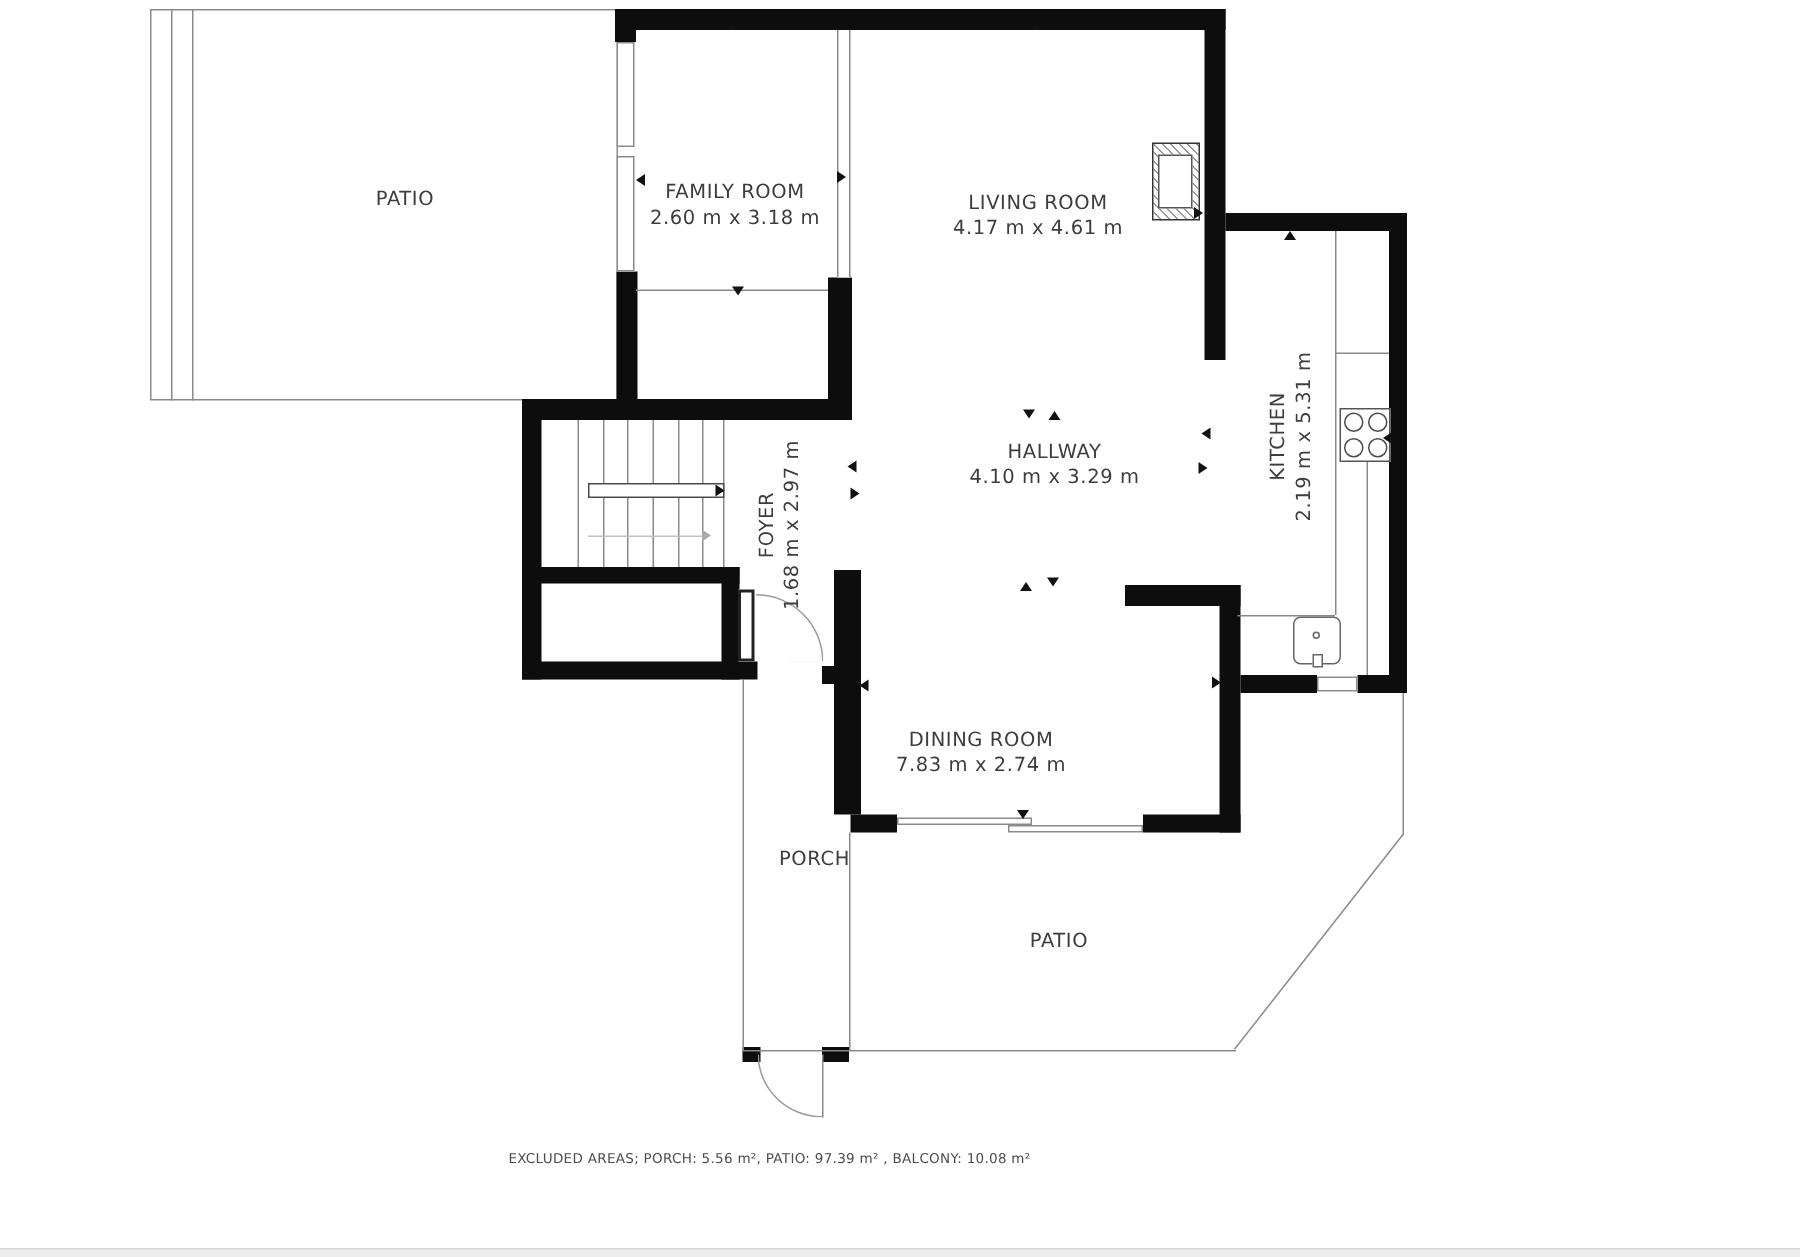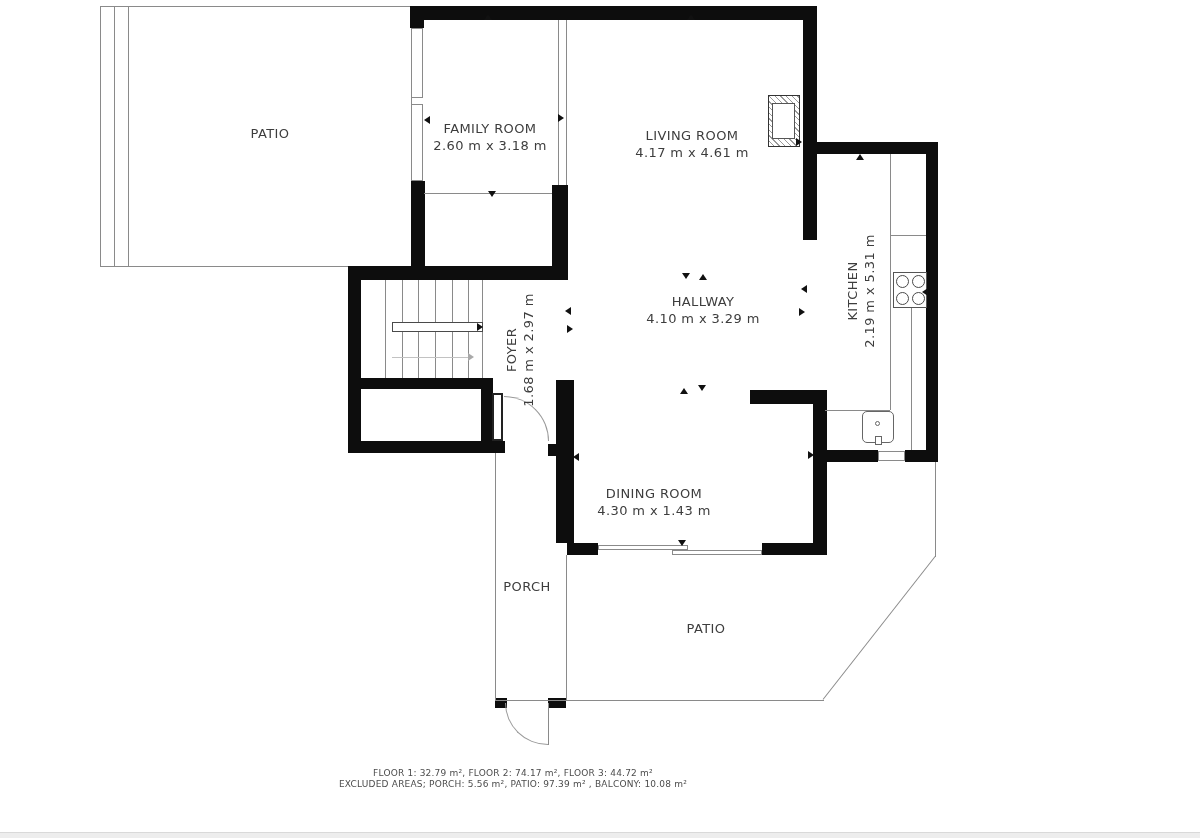--- a/index.html
+++ b/index.html
@@ -159,28 +159,27 @@
   <div class="lbl rot" style="left:861px;top:291px;">
     <div>KITCHEN</div>
     <div>2.19 m x 5.31 m</div>
   </div>
   <div class="lbl rot" style="left:520px;top:350px;">
     <div>FOYER</div>
     <div>1.68 m x 2.97 m</div>
   </div>
   <div class="lbl" style="left:654px;top:462px;margin-top:40px;">
     <div>DINING ROOM</div>
-    <div>4.30 m x 1.43 m</div>
+    <div>7.83 m x 2.74 m</div>
   </div>
-  <div class="lbl" style="left:527px;top:573px;margin-top:13px;">
+  <div class="lbl" style="left:543px;top:573px;">
     <div>PORCH</div>
   </div>
   <div class="lbl" style="left:706px;top:628px;">
     <div>PATIO</div>
   </div>
 
   <div class="footer">
-    <div>FLOOR 1: 32.79 m², FLOOR 2: 74.17 m², FLOOR 3: 44.72 m²</div>
     <div>EXCLUDED AREAS; PORCH: 5.56 m², PATIO: 97.39 m² , BALCONY: 10.08 m²</div>
   </div>
 
   <div class="bottombar"></div>
 </div>
 
 </body></html>

